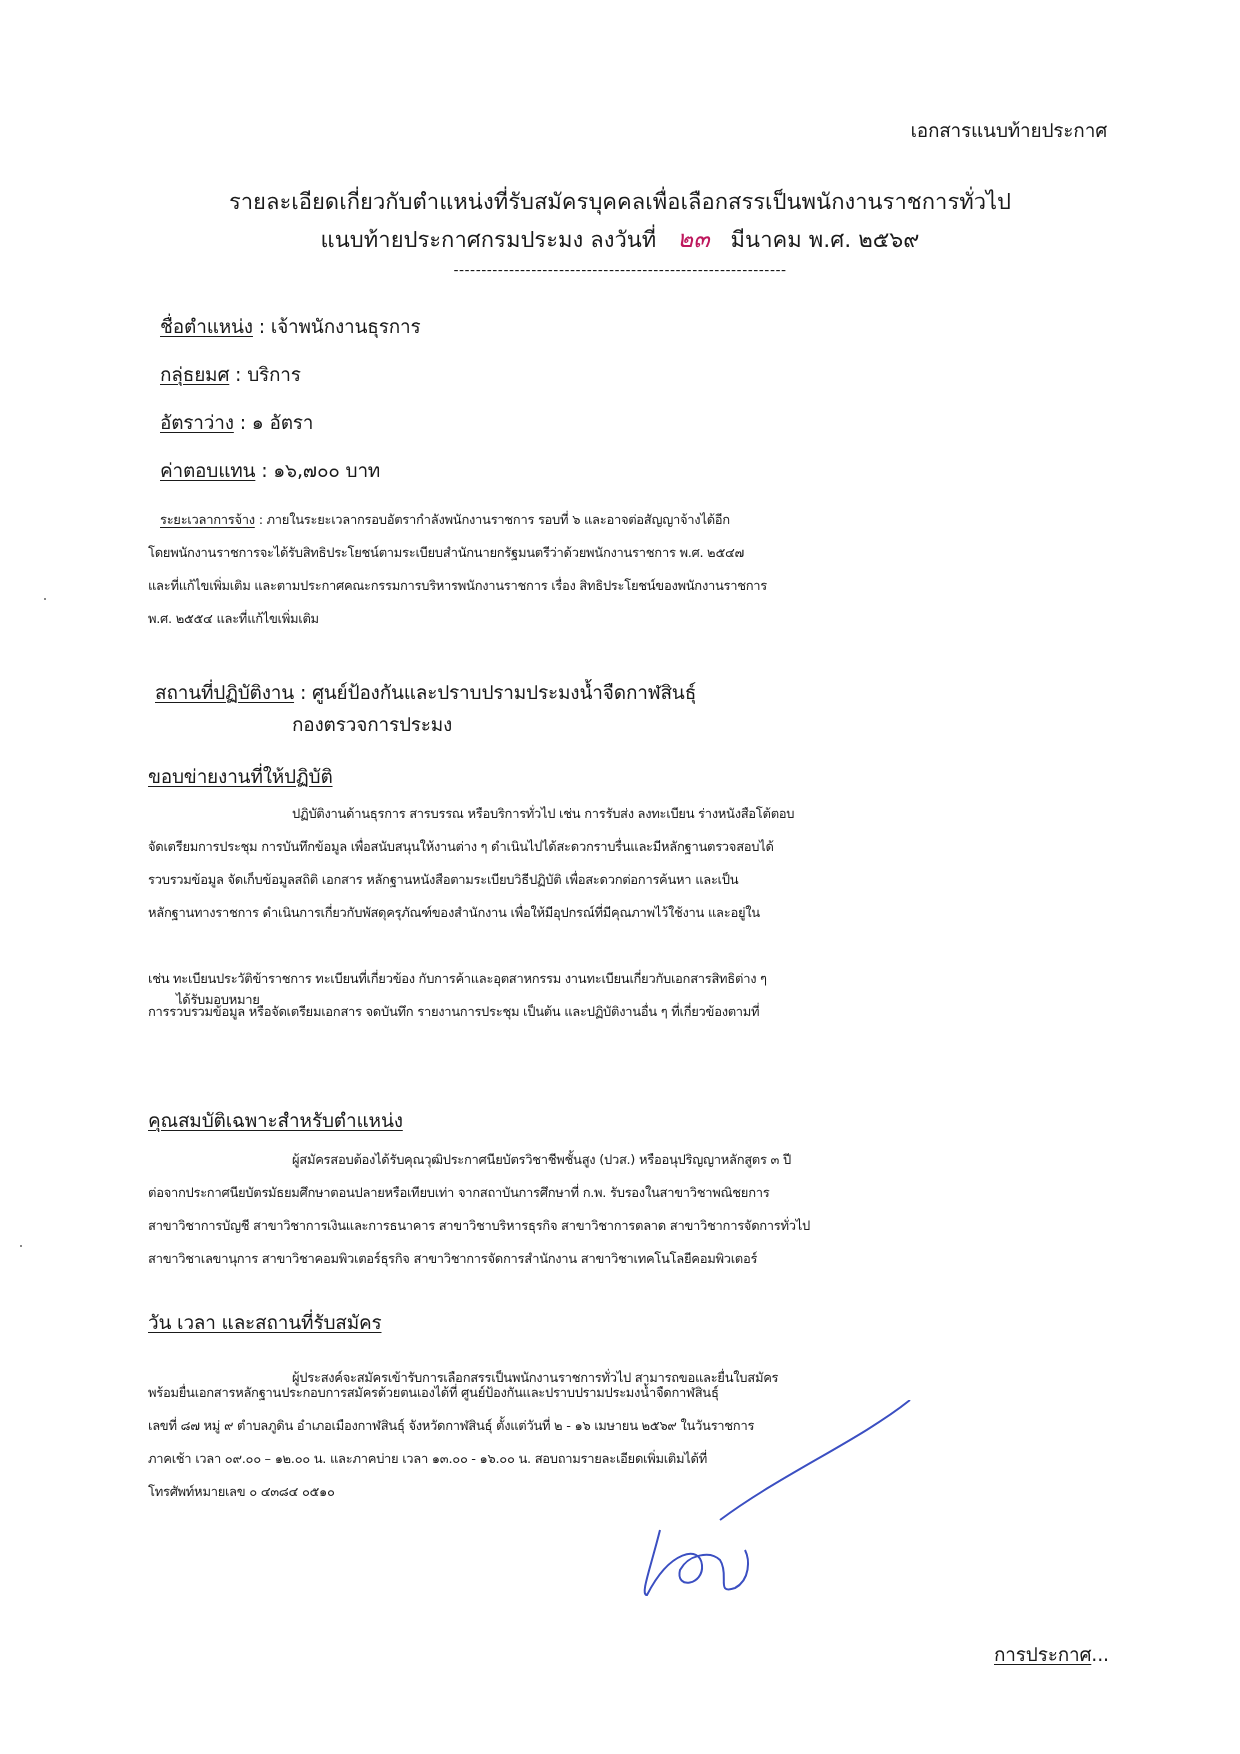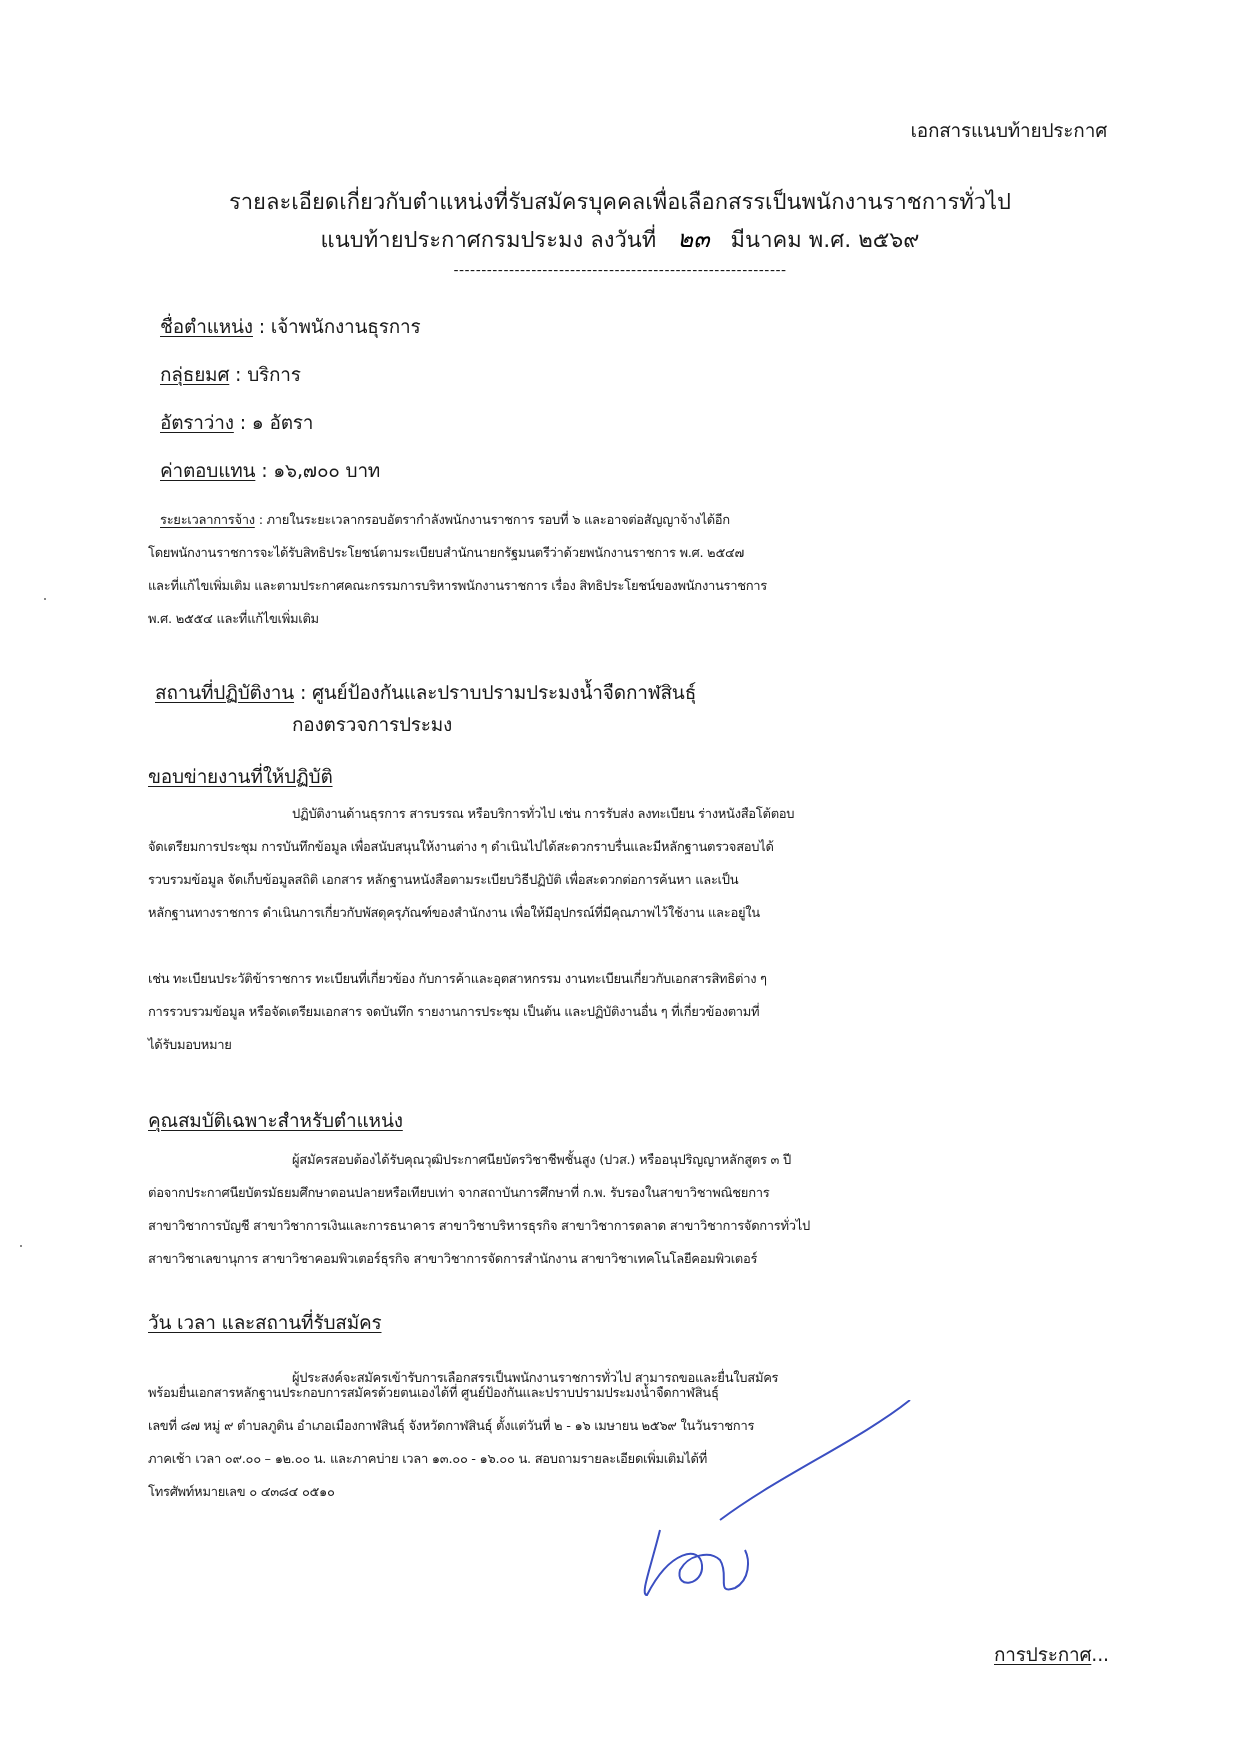--- a/index.html
+++ b/index.html
@@ -7,21 +7,21 @@
       width: 1240px; height: 1754px; position: relative; overflow: hidden;
       font-family: "DejaVu Sans", "Liberation Sans", sans-serif;
       color: #1a1a1a;
     }
     .page { position: absolute; left: 0; top: 0; width: 1240px; height: 1754px; }
     .abs { position: absolute; white-space: nowrap; }
     .t { font-size: 19px; line-height: 24px; letter-spacing: -0.2px; }
     .title { font-size: 22px; line-height: 28px; font-weight: normal; }
     .u { text-decoration: underline; text-underline-offset: 3px; }
     .lbl { text-decoration: underline; text-underline-offset: 3px; }
-    .hand { color: #000000; font-family: "DejaVu Serif", serif; font-style: italic; font-size: 24px; }
+    .hand { color: #be185d; font-family: "DejaVu Serif", serif; font-style: italic; font-size: 24px; }
     .para-line { position: absolute; left: 148px; width: 962px; white-space: nowrap; font-size: 13px; line-height: 24px; letter-spacing: -0.3px; }
     .sig { position: absolute; left: 640px; top: 1400px; width: 500px; height: 200px; }
     .stray { position: absolute; background: #888; }
   </style>
 </head>
 <body>
 
 <div class="page">
 
   <div class="abs t" style="right:133px; top:118px;">เอกสารแนบท้ายประกาศ</div>
@@ -59,21 +59,21 @@
   </div>
   <div class="abs t" style="left:292px; top:712px;">กองตรวจการประมง</div>
 
   <div class="abs t u" style="left:148px; top:764px;">ขอบข่ายงานที่ให้ปฏิบัติ</div>
   <div class="para-line" style="left:292px; width:818px; top:802px;">ปฏิบัติงานด้านธุรการ สารบรรณ หรือบริการทั่วไป เช่น การรับส่ง ลงทะเบียน ร่างหนังสือโต้ตอบ</div>
   <div class="para-line" style="top:835px;">จัดเตรียมการประชุม การบันทึกข้อมูล เพื่อสนับสนุนให้งานต่าง ๆ ดำเนินไปได้สะดวกราบรื่นและมีหลักฐานตรวจสอบได้</div>
   <div class="para-line" style="top:868px;">รวบรวมข้อมูล จัดเก็บข้อมูลสถิติ เอกสาร หลักฐานหนังสือตามระเบียบวิธีปฏิบัติ เพื่อสะดวกต่อการค้นหา และเป็น</div>
   <div class="para-line" style="top:901px;">หลักฐานทางราชการ ดำเนินการเกี่ยวกับพัสดุครุภัณฑ์ของสำนักงาน เพื่อให้มีอุปกรณ์ที่มีคุณภาพไว้ใช้งาน และอยู่ใน</div>
   <div class="para-line" style="top:967px;">เช่น ทะเบียนประวัติข้าราชการ ทะเบียนที่เกี่ยวข้อง กับการค้าและอุตสาหกรรม งานทะเบียนเกี่ยวกับเอกสารสิทธิต่าง ๆ</div>
   <div class="para-line" style="top:1000px;">การรวบรวมข้อมูล หรือจัดเตรียมเอกสาร จดบันทึก รายงานการประชุม เป็นต้น และปฏิบัติงานอื่น ๆ ที่เกี่ยวข้องตามที่</div>
-  <div class="para-line" style="top:1033px;">ได้รับมอบหมาย</div>
+  <div class="para-line" style="top:988px;margin-left:28px;">ได้รับมอบหมาย</div>
 
   <div class="abs t u" style="left:148px; top:1108px;">คุณสมบัติเฉพาะสำหรับตำแหน่ง</div>
   <div class="para-line" style="left:292px; width:818px; top:1148px;">ผู้สมัครสอบต้องได้รับคุณวุฒิประกาศนียบัตรวิชาชีพชั้นสูง (ปวส.) หรืออนุปริญญาหลักสูตร ๓ ปี</div>
   <div class="para-line" style="top:1214px;">สาขาวิชาการบัญชี สาขาวิชาการเงินและการธนาคาร สาขาวิชาบริหารธุรกิจ สาขาวิชาการตลาด สาขาวิชาการจัดการทั่วไป</div>
   <div class="para-line" style="top:1181px;">ต่อจากประกาศนียบัตรมัธยมศึกษาตอนปลายหรือเทียบเท่า จากสถาบันการศึกษาที่ ก.พ. รับรองในสาขาวิชาพณิชยการ</div>
   <div class="para-line" style="top:1247px;">สาขาวิชาเลขานุการ สาขาวิชาคอมพิวเตอร์ธุรกิจ สาขาวิชาการจัดการสำนักงาน สาขาวิชาเทคโนโลยีคอมพิวเตอร์</div>
 
   <div class="abs t u" style="left:148px; top:1310px;">วัน เวลา และสถานที่รับสมัคร</div>
   <div class="para-line" style="left:292px; width:818px; top:1348px;margin-top:18px;">ผู้ประสงค์จะสมัครเข้ารับการเลือกสรรเป็นพนักงานราชการทั่วไป สามารถขอและยื่นใบสมัคร</div>
   <div class="para-line" style="top:1381px;">พร้อมยื่นเอกสารหลักฐานประกอบการสมัครด้วยตนเองได้ที่ ศูนย์ป้องกันและปราบปรามประมงน้ำจืดกาฬสินธุ์</div>

